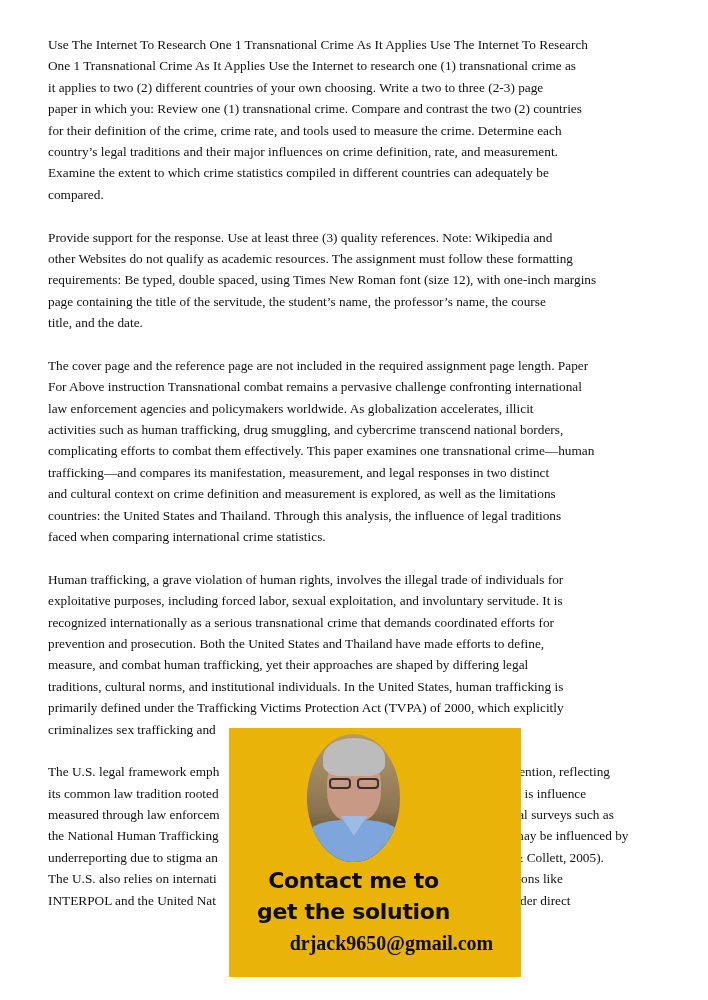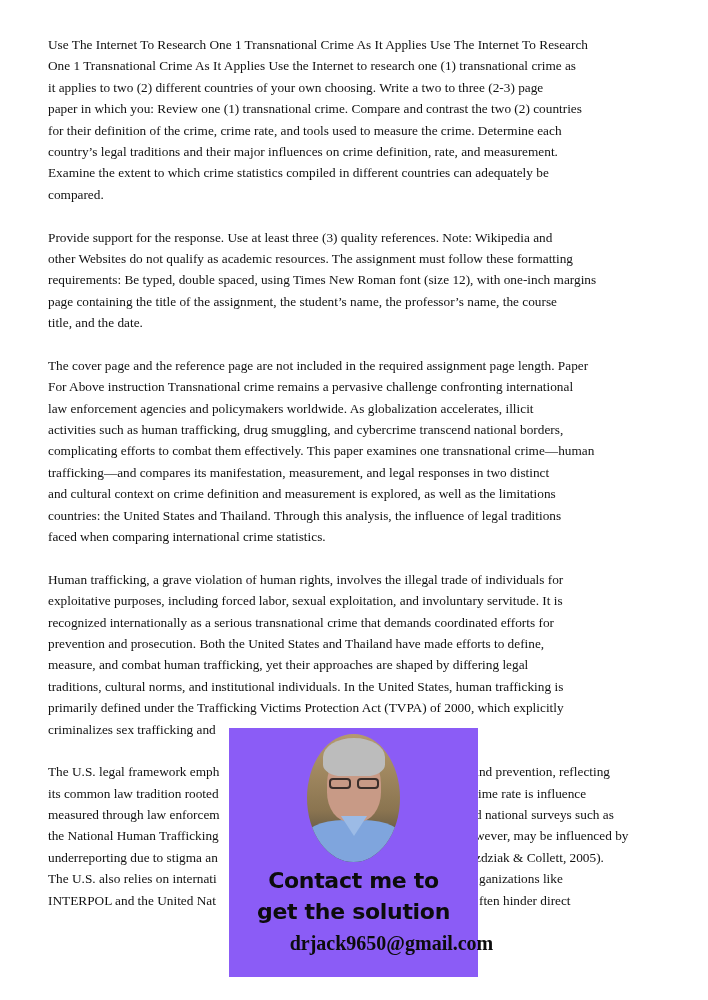--- a/index.html
+++ b/index.html
@@ -9,21 +9,22 @@
       position: absolute; left: 48px; top: 34px; width: 620px;
       font-family: "Liberation Serif", "DejaVu Serif", serif;
       font-size: 13.3px; line-height: 21.4px; color: #111111;
     }
     .para { margin: 0 0 21.4px 0; }
     .line { display: block; white-space: nowrap; height: 21.4px; }
     .split { position: relative; }
     .split .right { position: absolute; left: 0; top: 0; }
     .overlay {
       position: absolute; left: 229px; top: 728px; width: 249px; height: 249px;
-      background: #8b5cf6;
+      background: #eab308;
+      padding-left: 43px;
     }
     .portrait {
       position: absolute; left: 78px; top: 6px; width: 93px; height: 128px;
       border-radius: 50%; overflow: hidden;
       background: linear-gradient(180deg, #b59a6e 0%, #8a7450 60%, #3a3a3a 100%);
     }
     .portrait .hair { position: absolute; left: 16px; top: 4px; width: 62px; height: 38px; border-radius: 50% 50% 30% 30%; background: #bcbcbc; }
     .portrait .face { position: absolute; left: 20px; top: 18px; width: 54px; height: 70px; border-radius: 45% 45% 42% 42%; background: #c89a86; }
     .portrait .glasses { position: absolute; left: 20px; top: 44px; width: 54px; height: 12px; }
     .portrait .glasses span { position: absolute; top: 0; width: 22px; height: 11px; border: 2px solid #3a2e2a; border-radius: 4px; box-sizing: border-box; }
@@ -57,27 +58,27 @@
       <span class="line">for their definition of the crime, crime rate, and tools used to measure the crime. Determine each</span>
       <span class="line">country’s legal traditions and their major influences on crime definition, rate, and measurement.</span>
       <span class="line">Examine the extent to which crime statistics compiled in different countries can adequately be</span>
       <span class="line">compared.</span>
     </div>
 
     <div class="para">
       <span class="line">Provide support for the response. Use at least three (3) quality references. Note: Wikipedia and</span>
       <span class="line">other Websites do not qualify as academic resources. The assignment must follow these formatting</span>
       <span class="line">requirements: Be typed, double spaced, using Times New Roman font (size 12), with one-inch margins</span>
-      <span class="line">page containing the title of the assignment, the student’s name, the professor’s name, the course</span>
+      <span class="line">page containing the title of the servitude, the student’s name, the professor’s name, the course</span>
       <span class="line">title, and the date.</span>
     </div>
 
     <div class="para">
       <span class="line">The cover page and the reference page are not included in the required assignment page length. Paper</span>
-      <span class="line">For Above instruction Transnational crime remains a pervasive challenge confronting international</span>
+      <span class="line">For Above instruction Transnational combat remains a pervasive challenge confronting international</span>
       <span class="line">law enforcement agencies and policymakers worldwide. As globalization accelerates, illicit</span>
       <span class="line">activities such as human trafficking, drug smuggling, and cybercrime transcend national borders,</span>
       <span class="line">complicating efforts to combat them effectively. This paper examines one transnational crime—human</span>
       <span class="line">trafficking—and compares its manifestation, measurement, and legal responses in two distinct</span>
       <span class="line">and cultural context on crime definition and measurement is explored, as well as the limitations</span>
       <span class="line">countries: the United States and Thailand. Through this analysis, the influence of legal traditions</span>
       <span class="line">faced when comparing international crime statistics.</span>
     </div>
 
     <div class="para">

